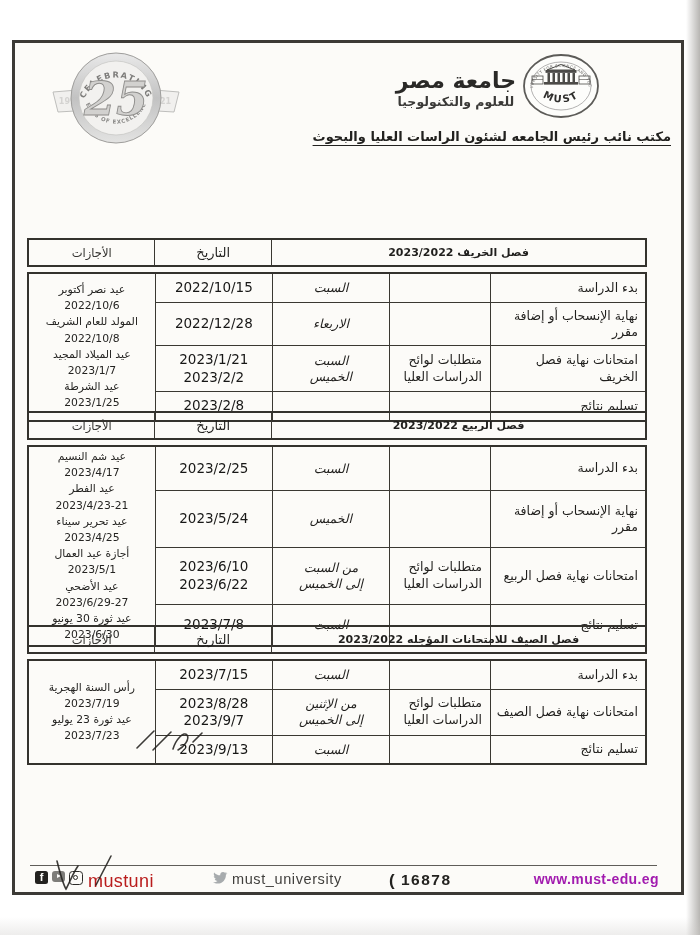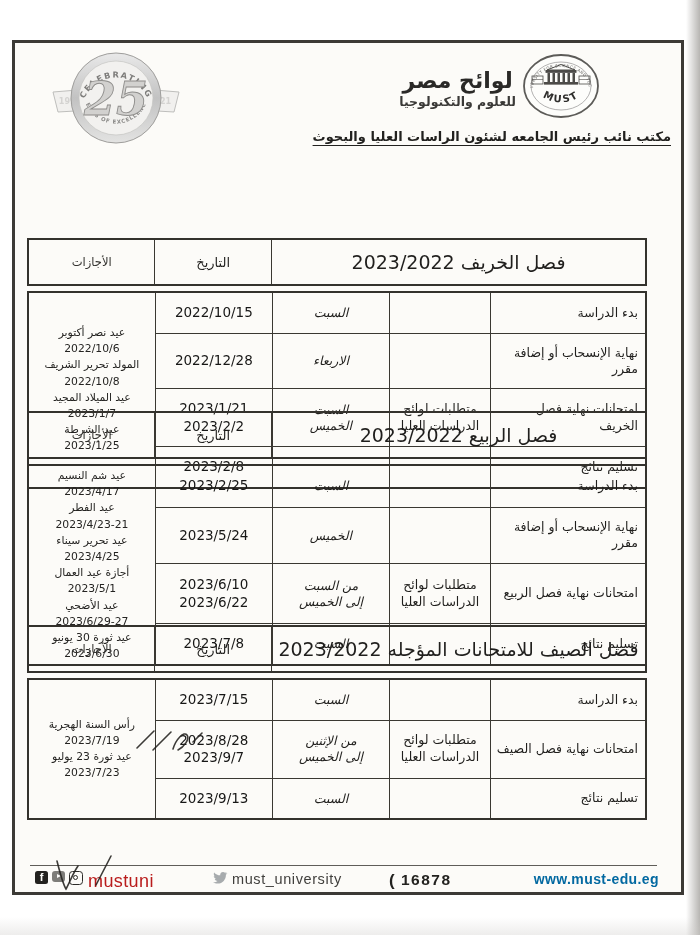--- a/index.html
+++ b/index.html
@@ -19,28 +19,28 @@
   .office-line{position:absolute;top:86px;right:10px;direction:rtl;font-size:13px;font-weight:bold;
     text-decoration:underline;text-underline-offset:4px;text-decoration-thickness:1.3px;color:#22211f;}
   .doc-title{position:absolute;top:136px;left:0;width:100%;text-align:center;direction:rtl;}
   .doc-title div{font-size:15.5px;font-weight:bold;text-decoration:underline;
     text-underline-offset:4px;text-decoration-thickness:1.4px;line-height:1.45;color:#1c1b19;}
   
   .sem{position:absolute;left:12px;width:620px;}
   .sem1{top:195px;}.sem2{top:368px;}.sem3{top:582px;}
   table{border-collapse:collapse;table-layout:fixed;width:620px;direction:rtl;
     border:2px solid #34322d;}
-  td{border:1px solid #3a3832;vertical-align:middle;padding:11px 4px;font-size:12.5px;color:#201f1d;}
+  td{border:1px solid #3a3832;vertical-align:middle;padding:5px 4px;font-size:12.5px;color:#201f1d;}
   .hdr{margin:0 0 5px 0;}
   .hdr td{text-align:center;}
-  .season-cell{font-weight:normal;font-size:19px;}
+  .season-cell{font-weight:bold;font-size:11px;}
   .colhead-date{font-size:13px;}
   .colhead-hol{font-size:11.5px;color:#343330;}
   .c-item{text-align:right;padding-right:7px;line-height:1.3;}
-  .c-req{text-align:center;line-height:1.35;padding:1px 8px;}
+  .c-req{line-height:1.35;padding:1px 8px;}
   .c-day{text-align:center;line-height:1.25;font-style:italic;}
   .c-date{text-align:center;font-size:13.5px;line-height:1.3;color:#171716;}
   .c-date div{direction:ltr;unicode-bidi:isolate;}
   .c-hol{text-align:center;font-size:10.8px;line-height:1.5;color:#242321;padding:2px 2px;}
   .c-hol div{unicode-bidi:plaintext;}
   .sem1 .bdy tr:nth-child(1){height:29px}.sem1 .bdy tr:nth-child(2){height:34px}
   .sem1 .bdy tr:nth-child(3){height:35px}.sem1 .bdy tr:nth-child(4){height:26px}
   .sem1 .hdr tr{height:26px}
   .sem2 .bdy tr:nth-child(1){height:38px}.sem2 .bdy tr:nth-child(2){height:49px}
   .sem2 .bdy tr:nth-child(3){height:48px}.sem2 .bdy tr:nth-child(4){height:36px}
@@ -59,21 +59,21 @@
   .yt-icon:after{content:"";position:absolute;left:4.5px;top:3px;border-left:4.5px solid #fcfbf8;
     border-top:2.6px solid transparent;border-bottom:2.6px solid transparent;}
   .ig-icon{left:54px;top:3px;width:12px;height:12px;border:1.6px solid #2c2b28;border-radius:3.5px;}
   .ig-icon:after{content:"";position:absolute;left:2.6px;top:2.6px;width:3.6px;height:3.6px;
     border:1.4px solid #2c2b28;border-radius:50%;}
   .handle-main{left:73px;top:1px;font-size:18px;color:#b91c1c;letter-spacing:.4px;}
   .bird-icon{left:198px;top:4px;}
   .handle-tw{left:217px;top:1px;font-size:14.5px;color:#403f3c;letter-spacing:.6px;}
   .phone-glyph{left:374px;top:-2px;font-size:17px;font-weight:bold;color:#23221f;}
   .phone-num{left:386px;top:0px;font-size:15.5px;font-weight:bold;color:#23221f;letter-spacing:1.5px;}
-  .website{right:22px;top:1px;font-size:14px;font-weight:bold;color:#0369a1;letter-spacing:.4px;}
+  .website{right:22px;top:1px;font-size:14px;font-weight:bold;color:#a21caf;letter-spacing:.4px;}
   .ink{position:absolute;left:0;top:0;pointer-events:none;}
 </style>
 </head>
 <body>
 
 <div class="scan-edge"></div>
 <div class="scan-bottom"></div>
 
 <div class="frame">
 
@@ -99,21 +99,21 @@
       <path id="arcBot" d="M 35,52 A 33,33 0 0 0 97,52" fill="none"></path>
       <text font-size="5.4" font-weight="bold" fill="#8b8a88" letter-spacing="0.8">
         <textPath href="#arcBot" startOffset="50%" text-anchor="middle">YEARS OF EXCELLENCE</textPath>
       </text>
       <text x="66" y="65" font-family="DejaVu Serif, serif" font-style="italic" font-weight="bold" font-size="46" fill="#d2d1cf" stroke="#8f8e8c" stroke-width="0.9" text-anchor="middle">25</text>
     </svg>
   </div>
 
   <div class="brand">
     <div class="brand-text">
-      <div class="brand-name">لوائح مصر</div>
+      <div class="brand-name">جامعة مصر</div>
       <div class="brand-sub">للعلوم والتكنولوجيا</div>
     </div>
     <svg width="80" height="70" viewBox="0 0 80 70">
       <ellipse cx="40" cy="33" rx="37" ry="31" fill="#fdfdfb" stroke="#5c5b58" stroke-width="1.8"></ellipse>
       <ellipse cx="40" cy="33" rx="30" ry="24" fill="none" stroke="#929190" stroke-width="0.7"></ellipse>
       <path id="sealTop" d="M 12,36 A 28,22 0 0 1 68,36" fill="none"></path>
       <text font-size="4.1" fill="#6b6a68" letter-spacing="0.4">
         <textPath href="#sealTop" startOffset="50%" text-anchor="middle">MISR UNIVERSITY FOR SCIENCE AND TECHNOLOGY</textPath>
       </text>
       <g stroke="#4d4c49" fill="#4d4c49">
@@ -170,21 +170,21 @@
         <td class="c-req"></td>
         <td class="c-day">
               <div>السبت</div>
             </td>
         <td class="c-date">
               <div>2022/10/15</div>
             </td>
         <td class="c-hol" rowspan="4">
           <div>عيد نصر أكتوبر</div>
               <div>2022/10/6</div>
-          <div>المولد تحرير الشريف</div>
+          <div>المولد للعام الشريف</div>
               <div>2022/10/8</div>
           <div>عيد الميلاد المجيد</div>
               <div>2023/1/7</div>
           <div>عيد الشرطة</div>
               <div>2023/1/25</div>
         </td>
       </tr>
       <tr>
         <td class="c-item">نهاية الإنسحاب أو إضافة مقرر</td>
         <td class="c-req"></td>

